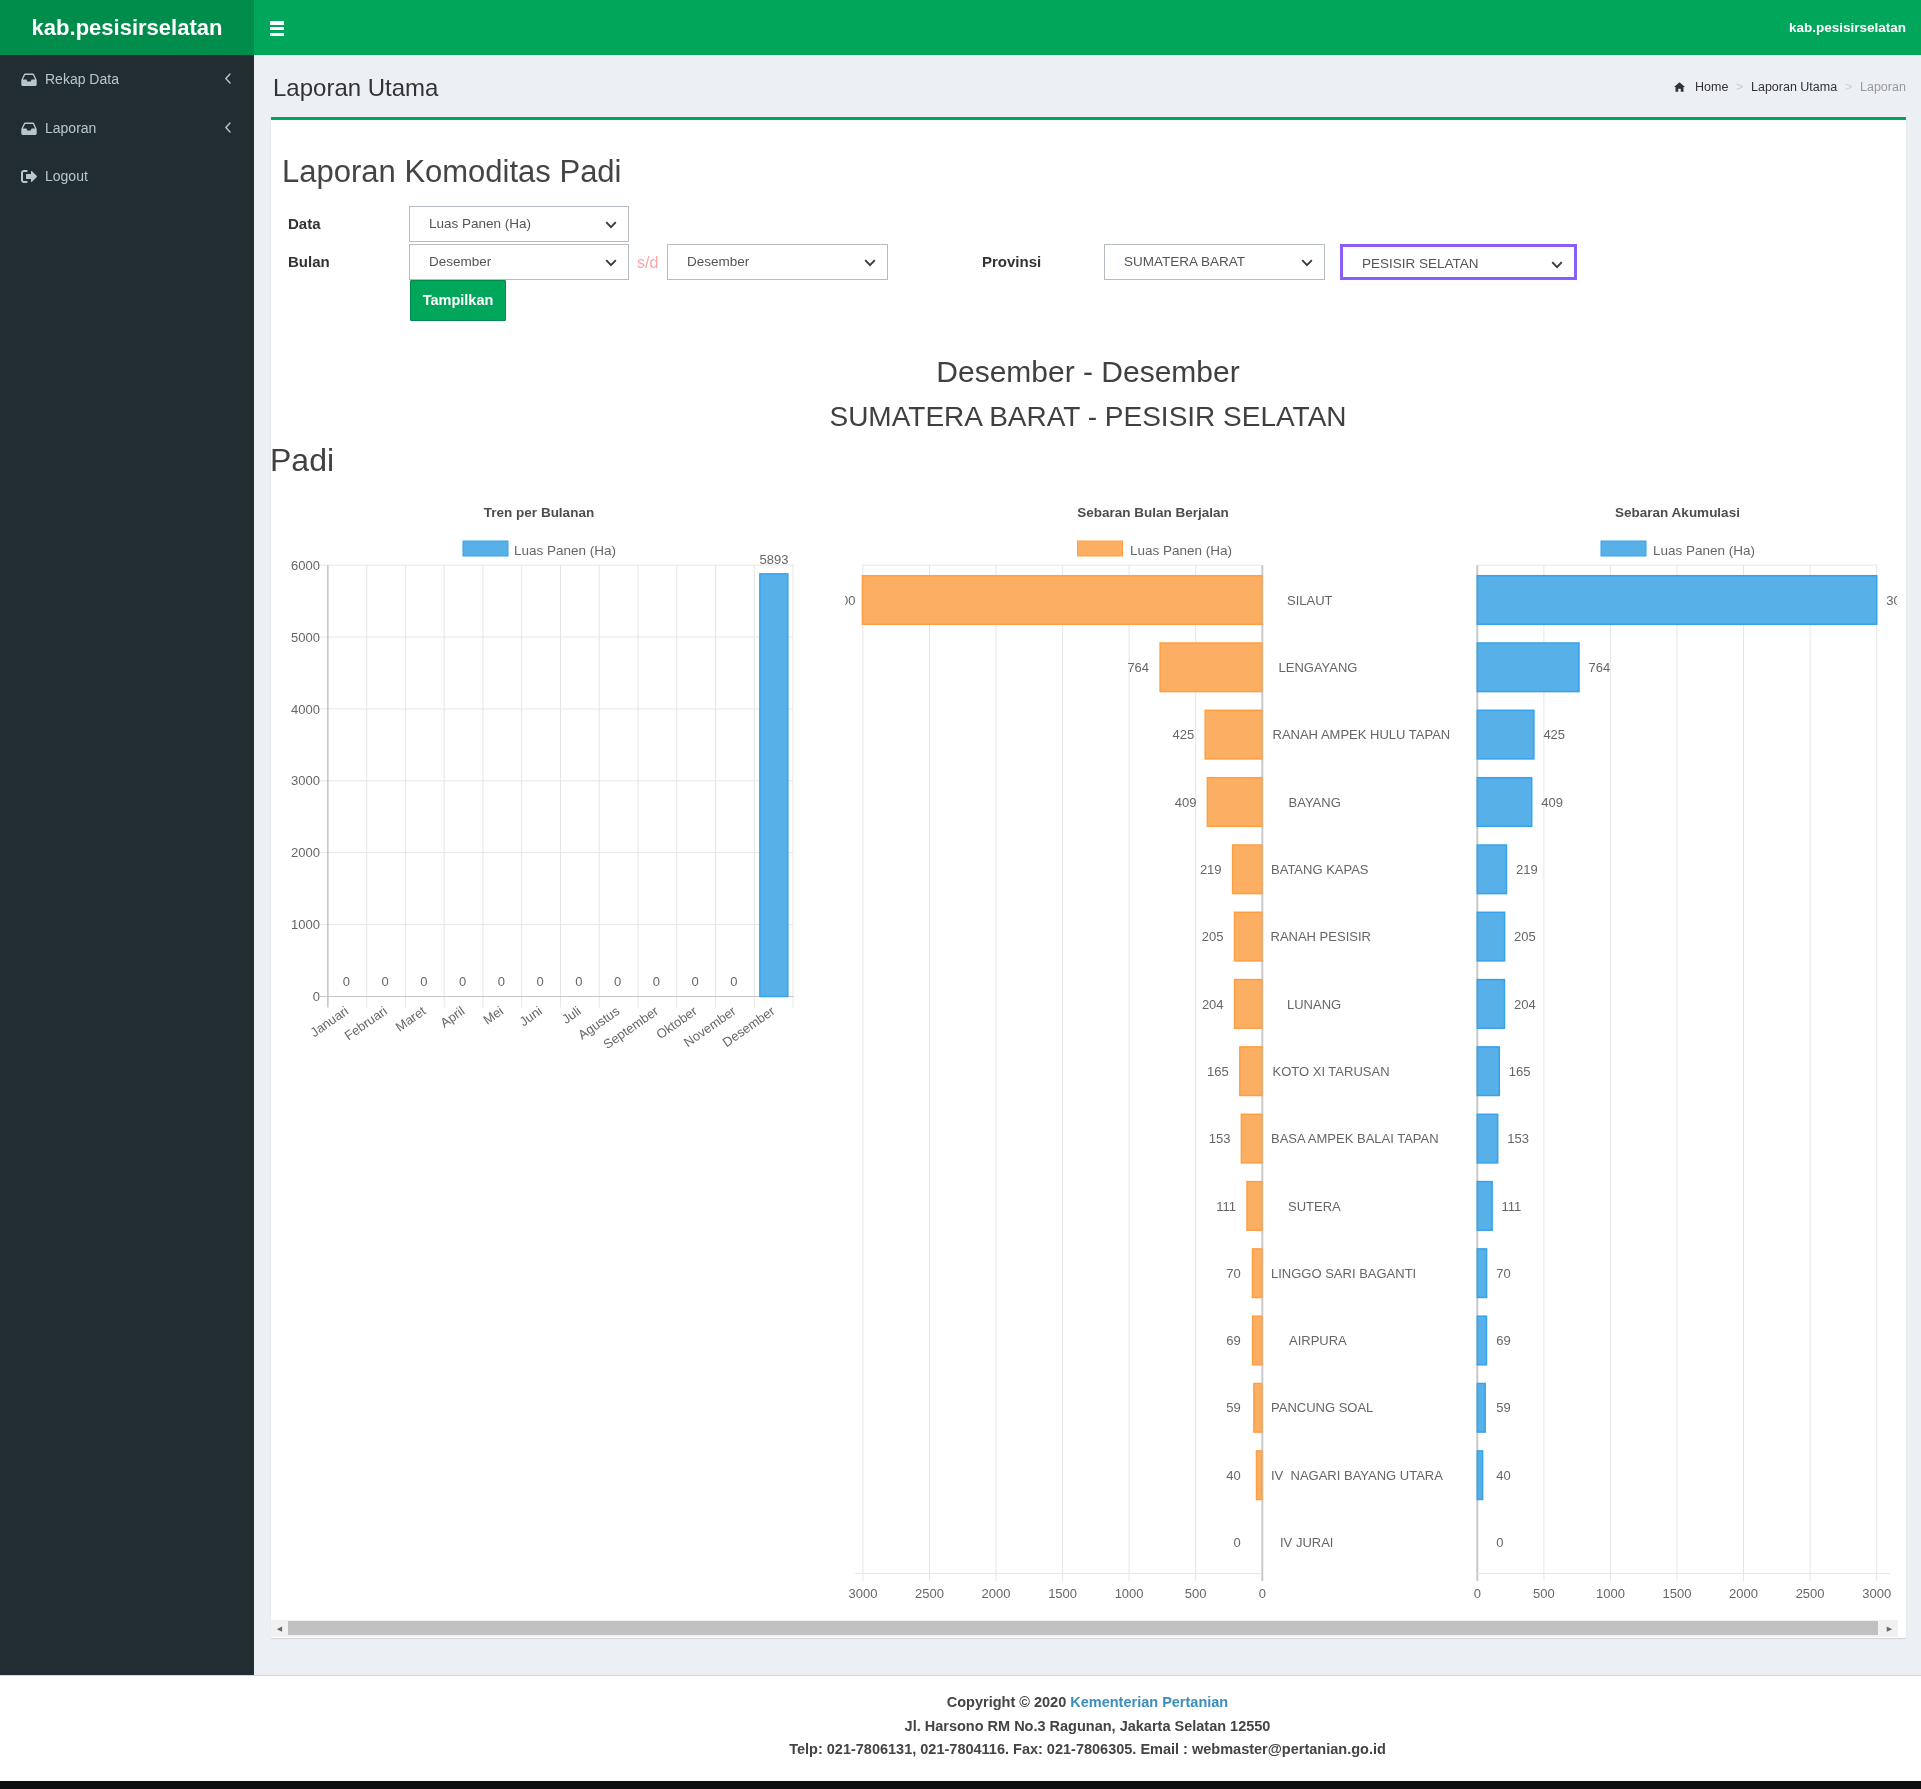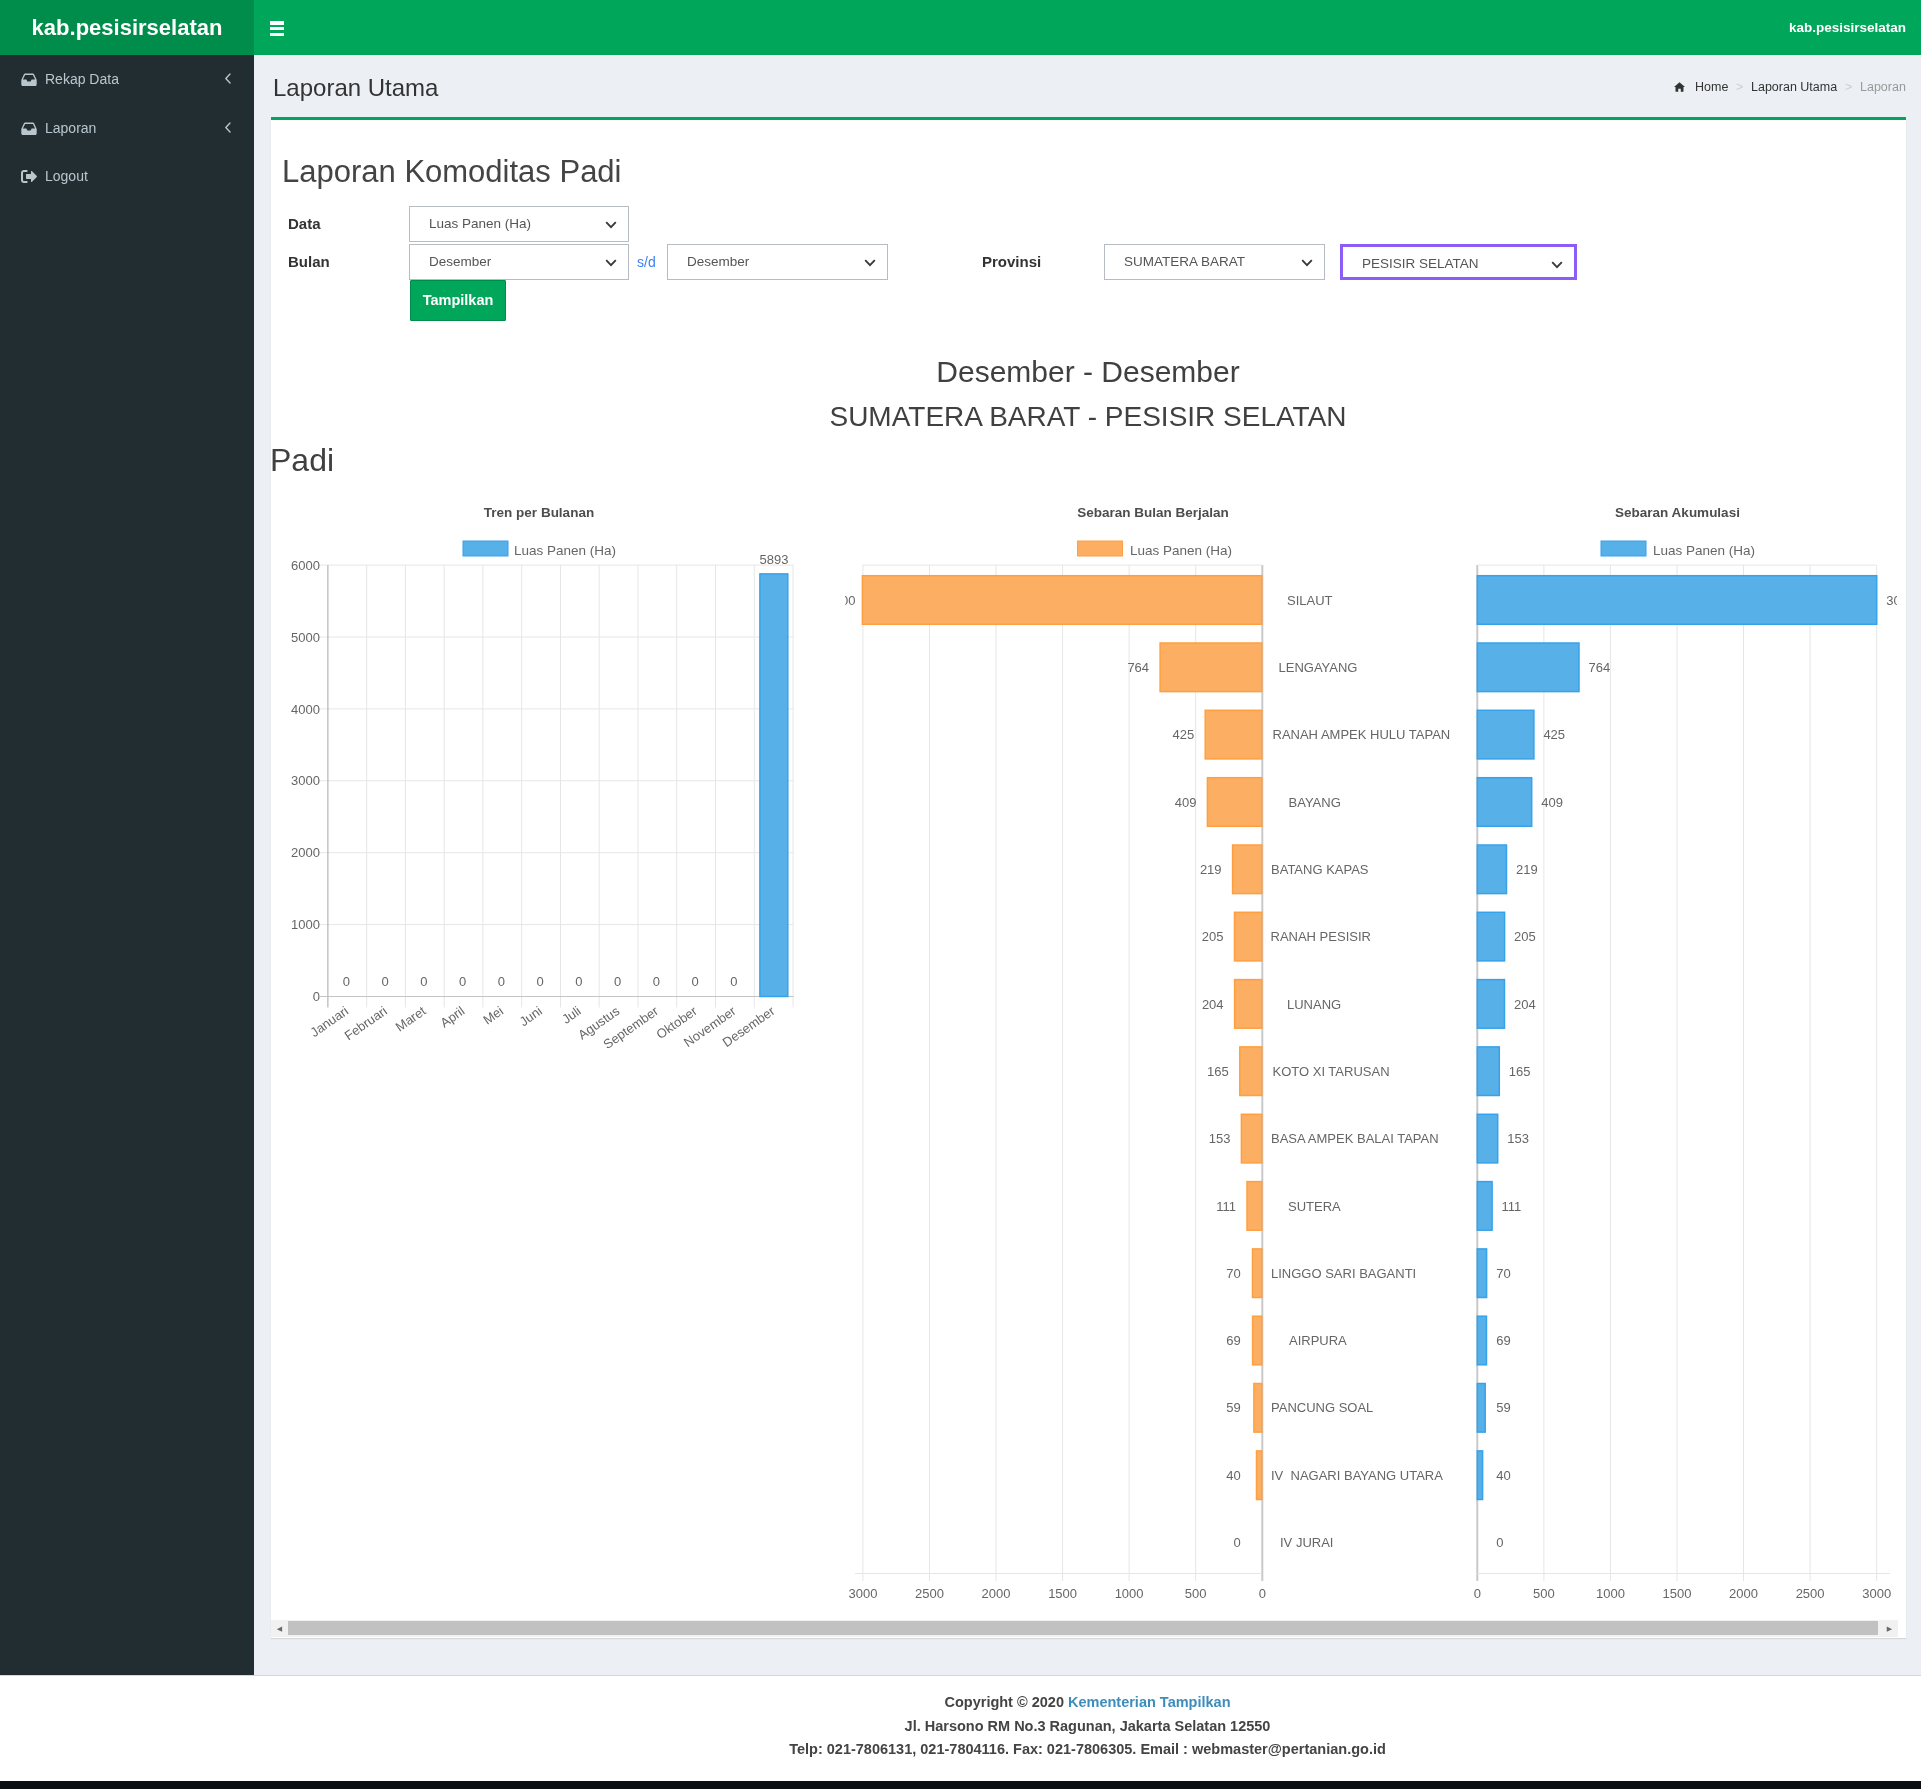--- a/index.html
+++ b/index.html
@@ -63,21 +63,21 @@
     <span class="abs" style="left:1845px;color:#c9ced4">&gt;</span>
     <span class="abs" style="left:1860px;color:#999">Laporan</span>
   </div>
 
 <div class="abs" style="left:271px;top:117px;width:1635px;height:1521px;background:#fff;border-top:3px solid #00a65a;box-shadow:0 1px 1px rgba(0,0,0,.1)"></div>
 <div class="abs" style="left:282px;top:154px;font-size:31px;color:#444">Laporan Komoditas Padi</div>
 
 <div class="abs" style="left:288px;top:215px;font-size:15px;font-weight:bold;color:#333">Data</div>
 <div class="abs" style="left:288px;top:253px;font-size:15px;font-weight:bold;color:#333">Bulan</div>
 <div class="abs" style="left:982px;top:253px;font-size:15px;font-weight:bold;color:#333">Provinsi</div>
-<div class="abs" style="left:637px;top:254px;font-size:14px;color:#3b82f6">s/d</div>
+<div class="abs" style="left:637px;top:254px;font-size:16px;color:#fca5a5">s/d</div>
 <div class="abs" style="left:409px;top:206px;width:220px;height:36px;background:#fff;border:1px solid #b6bcc3;font-size:13.5px;color:#555;line-height:34px"><span style="margin-left:19px">Luas Panen (Ha)</span><svg width="12" height="8" viewBox="0 0 12 8" style="position:absolute;right:11px;top:14px">
       <path d="M1.2 1.2 6 6.2 10.8 1.2" stroke="#3a3a3a" stroke-width="1.9" fill="none"></path>
     </svg></div>
 <div class="abs" style="left:409px;top:244px;width:220px;height:36px;background:#fff;border:1px solid #b6bcc3;font-size:13.5px;color:#555;line-height:34px"><span style="margin-left:19px">Desember</span><svg width="12" height="8" viewBox="0 0 12 8" style="position:absolute;right:11px;top:14px">
       <path d="M1.2 1.2 6 6.2 10.8 1.2" stroke="#3a3a3a" stroke-width="1.9" fill="none"></path>
     </svg></div>
 <div class="abs" style="left:667px;top:244px;width:221px;height:36px;background:#fff;border:1px solid #b6bcc3;font-size:13.5px;color:#555;line-height:34px"><span style="margin-left:19px">Desember</span><svg width="12" height="8" viewBox="0 0 12 8" style="position:absolute;right:11px;top:14px">
       <path d="M1.2 1.2 6 6.2 10.8 1.2" stroke="#3a3a3a" stroke-width="1.9" fill="none"></path>
     </svg></div>
 <div class="abs" style="left:1104px;top:244px;width:221px;height:36px;background:#fff;border:1px solid #b6bcc3;font-size:13.5px;color:#555;line-height:34px"><span style="margin-left:19px">SUMATERA BARAT</span><svg width="12" height="8" viewBox="0 0 12 8" style="position:absolute;right:11px;top:14px">
@@ -265,17 +265,17 @@
 <text x="34.3" y="1057.1" font-size="13" fill="#666">0</text>
 </svg>
 
 <div class="abs" style="left:271px;top:1620px;width:1627px;height:17px;background:#f1f1f1"></div>
 <div class="abs" style="left:288px;top:1621px;width:1590px;height:14px;background:#c1c1c1"></div>
 <div class="abs" style="left:271px;top:1620px;width:17px;height:17px;background:#f1f1f1;color:#6a6a6a;font-size:7px;text-align:center;line-height:17px">◀</div>
 <div class="abs" style="left:1881px;top:1620px;width:17px;height:17px;background:#f1f1f1;color:#6a6a6a;font-size:7px;text-align:center;line-height:17px">▶</div>
 
 <div class="abs" style="left:0;top:1675px;width:1921px;height:106px;background:#fff;border-top:1px solid #d2d6de"></div>
 <div class="abs" style="left:254px;top:1675px;width:1667px;text-align:center;font-size:14.5px;font-weight:bold;color:#444;padding-top:16px;line-height:23.5px">
-Copyright © 2020 <span style="color:#3c8dbc">Kementerian Tampilkan</span><br>
+Copyright © 2020 <span style="color:#3c8dbc">Kementerian Pertanian</span><br>
 Jl. Harsono RM No.3 Ragunan, Jakarta Selatan 12550<br>
 Telp: 021-7806131, 021-7804116. Fax: 021-7806305. Email : webmaster@pertanian.go.id
 </div>
 <div class="abs" style="left:0;top:1781px;width:1921px;height:8px;background:#0b0f12"></div>
 
 </body></html>

